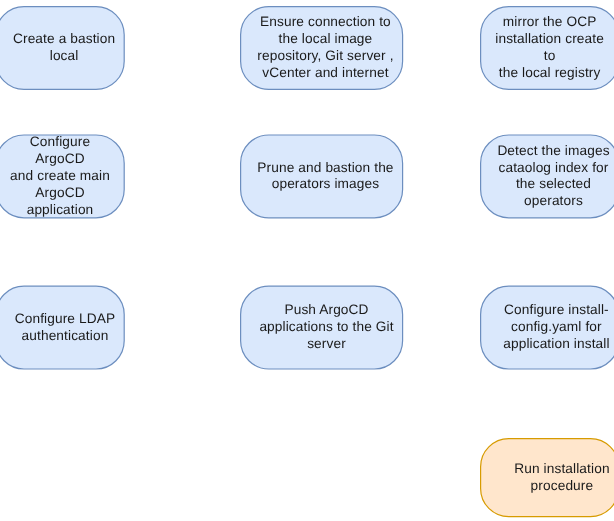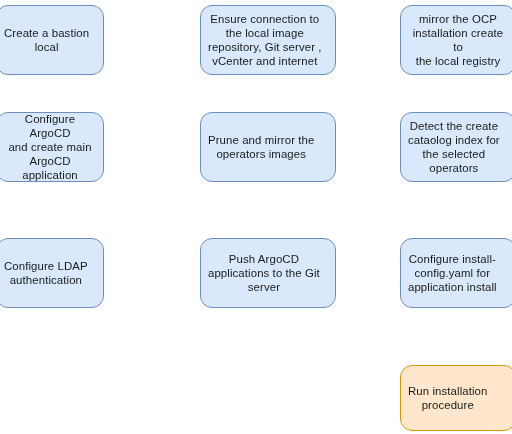--- a/index.html
+++ b/index.html
@@ -17,24 +17,24 @@
   #canvas {
     position: absolute;
     left: 0;
     top: 0;
     width: 512px;
     height: 434px;
   }
   .node {
     position: absolute;
     box-sizing: border-box;
-    border-radius: 12px;
+    border-radius: 24px;
     display: flex;
     align-items: center;
-    justify-content: flex-start;
+    justify-content: flex-end;
     text-align: center;
     padding: 4px 7px;
     font-size: 11.4px;
     line-height: 14.2px;
     color: #1a1a1a;
     letter-spacing: 0.1px;
     white-space: pre-line;
   }
   .node.blue {
     background: #dae8fc;
@@ -80,26 +80,26 @@
 the local registry</span>
   </div>
 
   <div class="node blue c1 r2">
     <span>Configure ArgoCD
 and create main
 ArgoCD application</span>
   </div>
 
   <div class="node blue c2 r2">
-    <span>Prune and mirror the
+    <span>Prune and bastion the
 operators images</span>
   </div>
 
   <div class="node blue c3 r2">
-    <span>Detect the create
+    <span>Detect the images
 cataolog index for
 the selected
 operators</span>
   </div>
 
   <div class="node blue c1 r3">
     <span>Configure LDAP
 authentication</span>
   </div>
 

